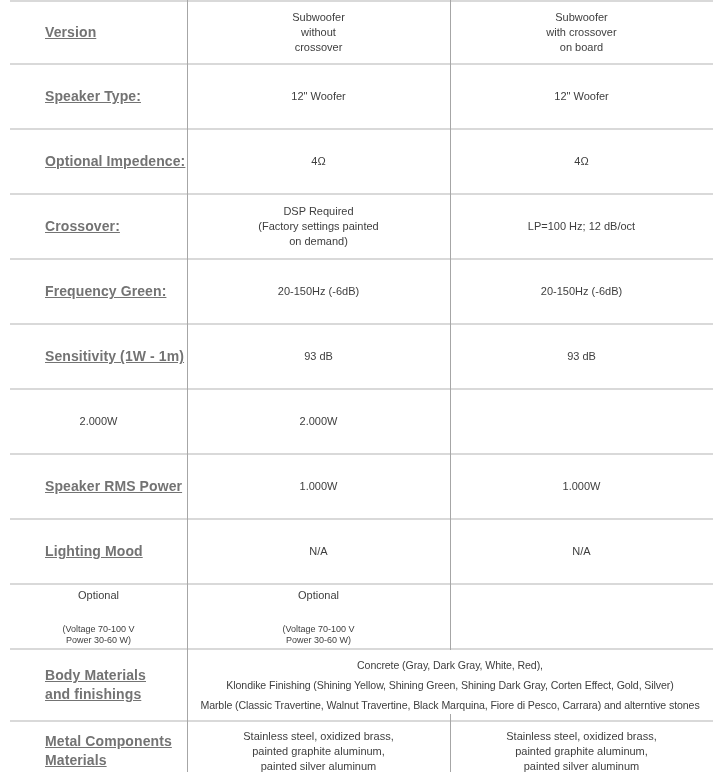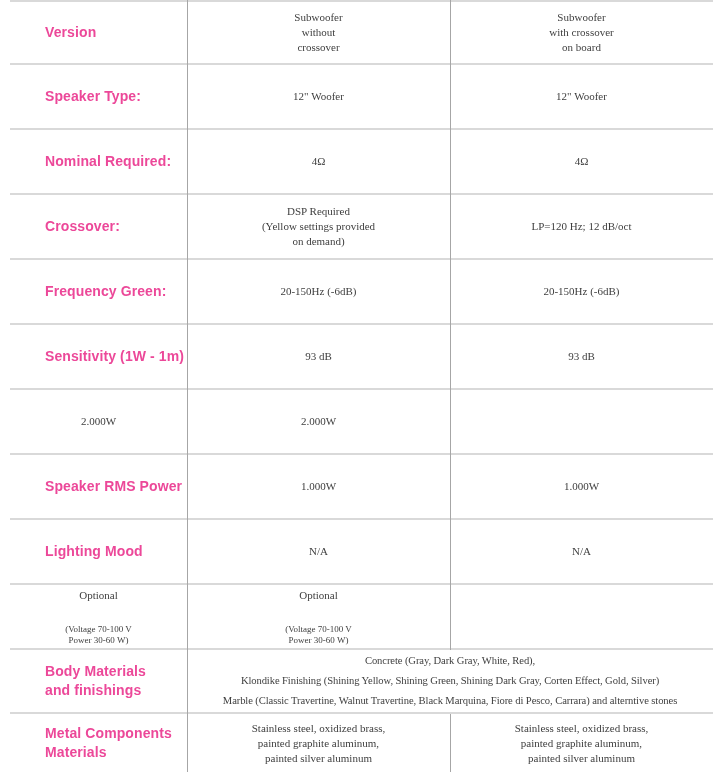--- a/index.html
+++ b/index.html
@@ -24,47 +24,47 @@
     border-top: 2px solid #d9d9d9;
   }
   .row {
     display: grid;
     grid-template-columns: 177px 263px 263px;
     border-bottom: 2px solid #d9d9d9;
     box-sizing: border-box;
     height: 65px;
   }
   .row.r-version   { height: 63px; }
-  .row.r-body      { height: 64px; grid-template-columns: 177px 526px; }
+  .row.r-body      { height: 72px; grid-template-columns: 177px 526px; }
   .row.r-metal     { height: 58px; border-bottom: none; }
   .row.r-highz     { height: 65px; }
 
   .label-cell {
     display: flex;
     align-items: center;
     padding-left: 35px;
     box-sizing: border-box;
     font-size: 14px;
     font-weight: 700;
-    color: #ec4899;
+    color: #737373;
     line-height: 19px;
     white-space: pre-line;
     letter-spacing: 0.1px;
+    text-decoration: underline;
   }
   .value-cell {
     display: flex;
     flex-direction: column;
     align-items: center;
     justify-content: center;
     text-align: center;
     font-size: 11px;
     color: #3e3e3e;
     line-height: 15px;
     white-space: pre-line;
-    font-family: Liberation Serif, serif;
   }
   .value-sub {
     font-size: 9px;
     line-height: 11px;
     margin-top: 21px;
     white-space: pre-line;
   }
   .r-body .value-cell {
     font-size: 10.6px;
     line-height: 20px;
@@ -97,31 +97,31 @@
 on board</div>
     </div>
 
     <div class="row">
       <div class="label-cell">Speaker Type:</div>
       <div class="value-cell">12" Woofer</div>
       <div class="value-cell">12" Woofer</div>
     </div>
 
     <div class="row">
-      <div class="label-cell">Nominal Required:</div>
+      <div class="label-cell">Optional Impedence:</div>
       <div class="value-cell">4Ω</div>
       <div class="value-cell">4Ω</div>
     </div>
 
     <div class="row">
       <div class="label-cell">Crossover:</div>
       <div class="value-cell">DSP Required
-(Yellow settings provided
+(Factory settings painted
 on demand)</div>
-      <div class="value-cell">LP=120 Hz; 12 dB/oct</div>
+      <div class="value-cell">LP=100 Hz; 12 dB/oct</div>
     </div>
 
     <div class="row">
       <div class="label-cell">Frequency Green:</div>
       <div class="value-cell">20-150Hz (-6dB)</div>
       <div class="value-cell">20-150Hz (-6dB)</div>
     </div>
 
     <div class="row">
       <div class="label-cell">Sensitivity (1W - 1m)</div>

